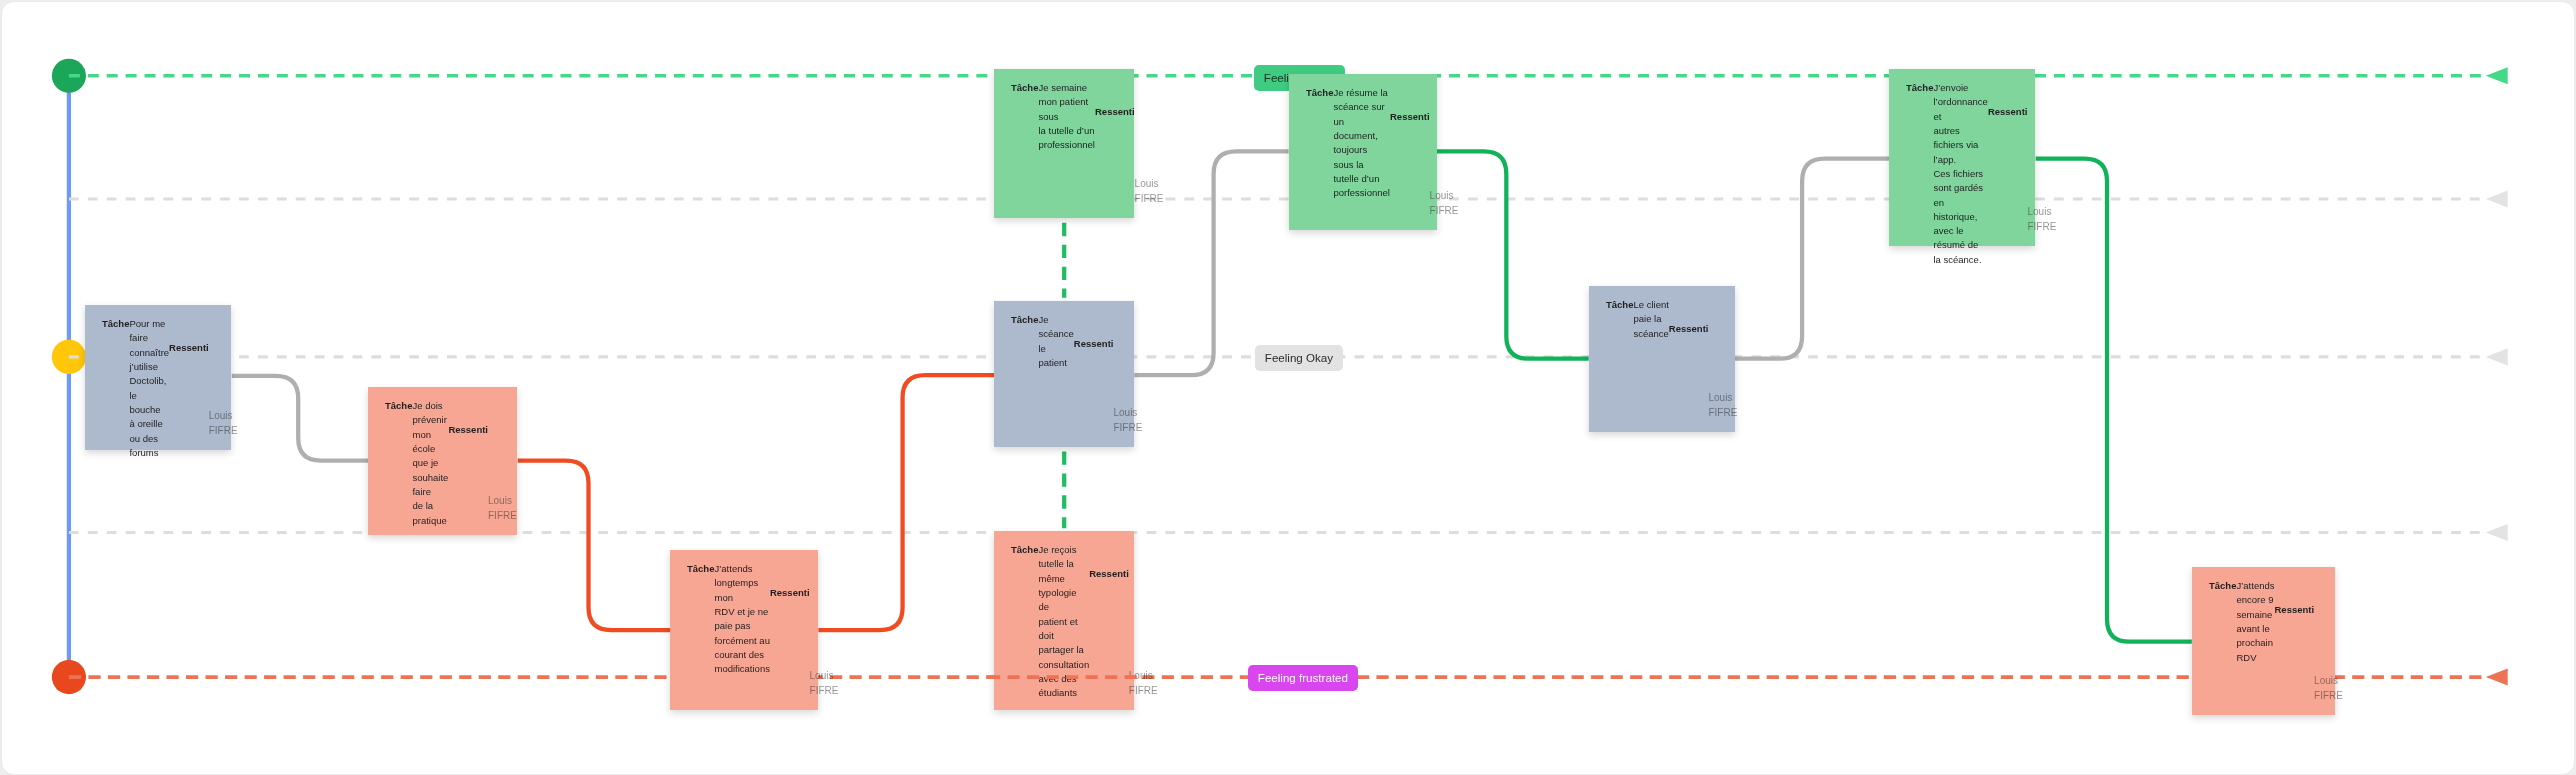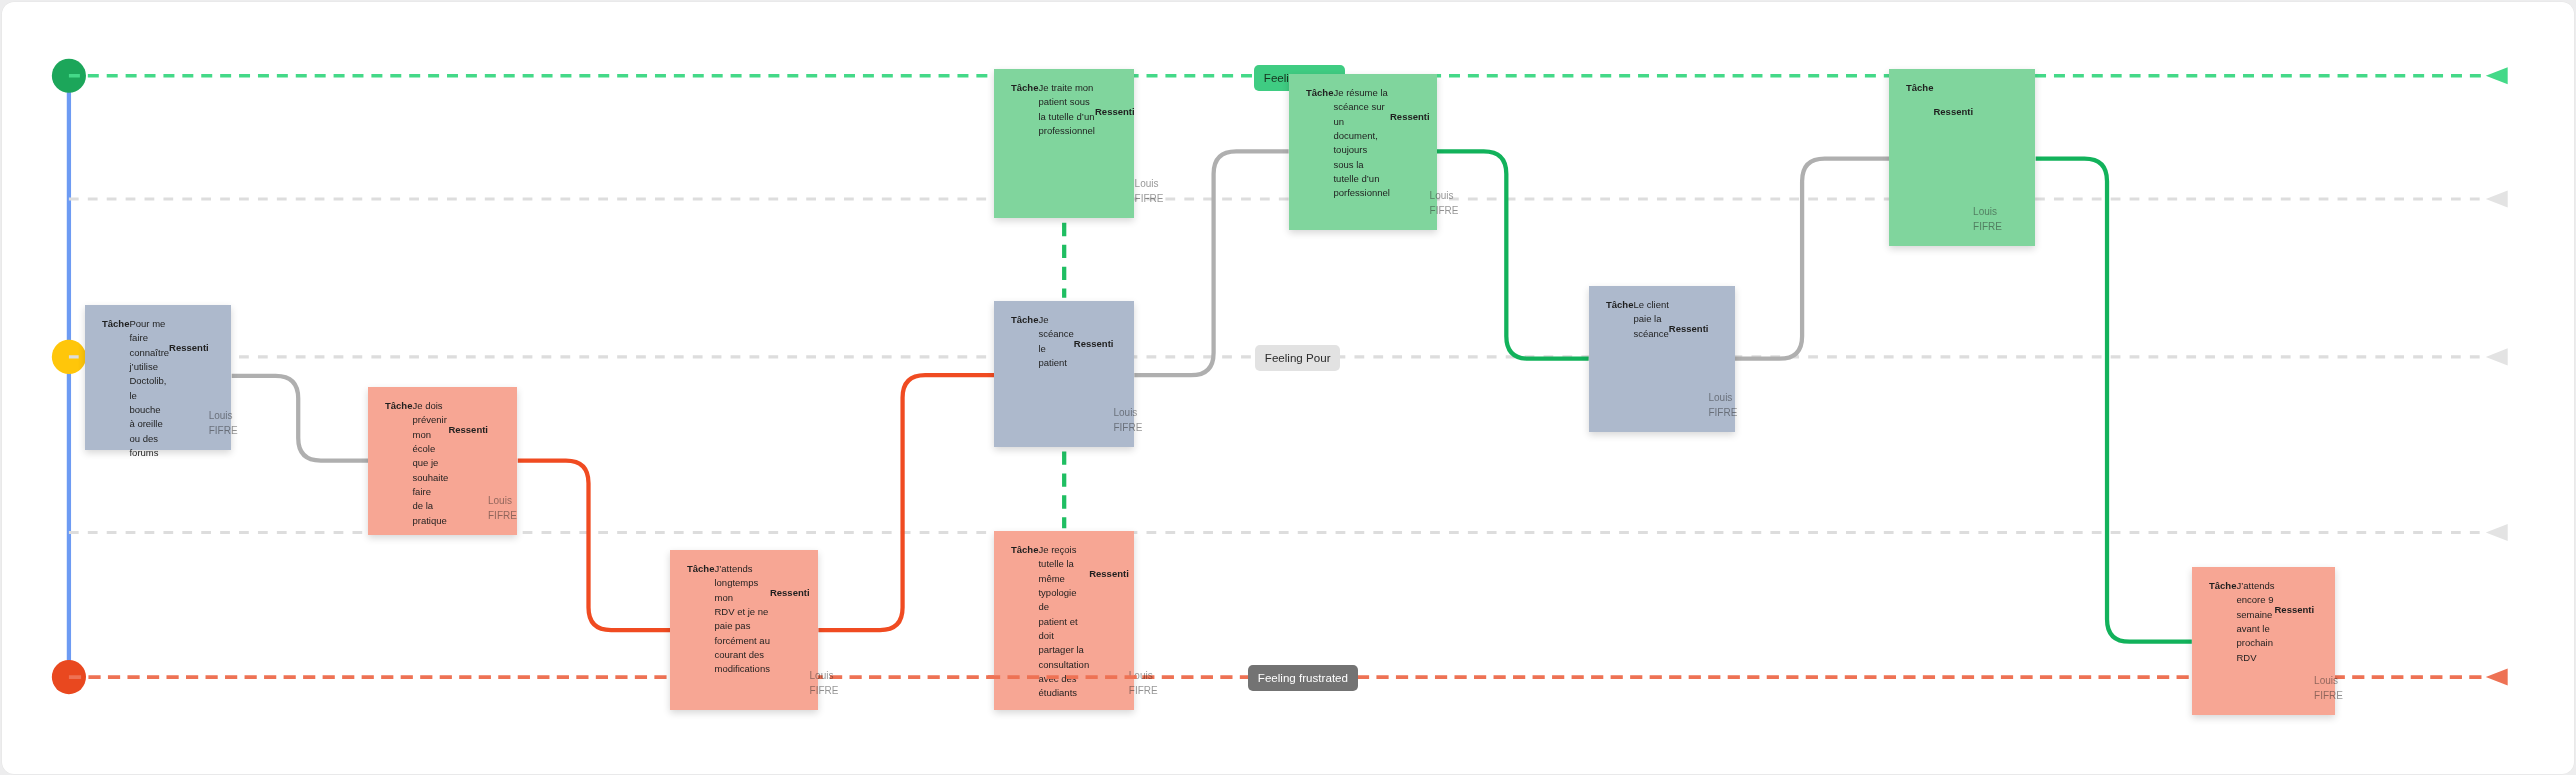--- a/index.html
+++ b/index.html
@@ -35,21 +35,21 @@
   .note-author{margin-top:auto;font-size:10px;color:rgba(30,30,30,.48);}
 
   .tag{
     position:absolute;z-index:5;
     height:25.6px;line-height:25.6px;
     border-radius:4.9px;padding:0 9.8px;
     font-size:11.6px;white-space:nowrap;
   }
   .tag.greenbg{background:#3FCC82;color:#17321F;width:91px;overflow:hidden;box-sizing:border-box;}
   .tag.graybg{background:#E2E2E2;color:#2B2B2B;}
-  .tag.redbg{background:#737373;color:#FFFFFF;}
+  .tag.redbg{background:#d946ef;color:#FFFFFF;}
 </style>
 </head>
 <body>
 
 <div class="board"></div>
 
 <svg class="layer" width="2576" height="776" viewBox="0 0 4224 1272">
 
   <line x1="113" y1="124" x2="113" y2="1110" stroke="#6D9BF3" stroke-width="7"></line>
 
@@ -88,21 +88,21 @@
     <path d="M 3338 260 H 3418 Q 3455 260 3455 297 V 1015 Q 3455 1052 3492 1052 H 3594" stroke="#12B25B"></path>
   </g>
 
   <g stroke="#1FBE62" stroke-width="7" stroke-dasharray="22 14">
     <line x1="1745" y1="365" x2="1745" y2="488"></line>
     <line x1="1745" y1="740" x2="1745" y2="866"></line>
   </g>
 </svg>
 
 <div class="tag greenbg" style="left:1254px;top:65px;">Feeling</div>
-<div class="tag graybg" style="left:1255px;top:345px;">Feeling Pour</div>
+<div class="tag graybg" style="left:1255px;top:345px;">Feeling Okay</div>
 <div class="tag redbg" style="left:1248px;top:665px;">Feeling frustrated</div>
 
 <div class="sticky gray" style="left:85px;top:305px;width:146px;height:145px;">
   <div class="note-title">Tâche</div>
   <div class="note-text">Pour me faire connaître
 j’utilise Doctolib, le bouche
 à oreille ou des forums</div>
   <div class="note-feeling">Ressenti</div>
   <div class="note-author">Louis FIFRE</div>
 </div>
@@ -121,21 +121,21 @@
   <div class="note-text">J’attends longtemps mon
 RDV et je ne paie pas
 forcément au courant des
 modifications</div>
   <div class="note-feeling">Ressenti</div>
   <div class="note-author">Louis FIFRE</div>
 </div>
 
 <div class="sticky green" style="left:994px;top:69px;width:140px;height:149px;">
   <div class="note-title">Tâche</div>
-  <div class="note-text">Je traite mon patient sous
+  <div class="note-text">Je semaine mon patient sous
 la tutelle d’un
 professionnel</div>
   <div class="note-feeling">Ressenti</div>
   <div class="note-author">Louis FIFRE</div>
 </div>
 
 <div class="sticky gray" style="left:994px;top:301px;width:140px;height:146px;">
   <div class="note-title">Tâche</div>
   <div class="note-text">Je scéance le patient</div>
   <div class="note-feeling">Ressenti</div>
@@ -165,20 +165,25 @@
 
 <div class="sticky gray" style="left:1589px;top:286px;width:146px;height:146px;">
   <div class="note-title">Tâche</div>
   <div class="note-text">Le client paie la scéance</div>
   <div class="note-feeling">Ressenti</div>
   <div class="note-author">Louis FIFRE</div>
 </div>
 
 <div class="sticky green" style="left:1889px;top:69px;width:146px;height:177px;">
   <div class="note-title">Tâche</div>
+  <div class="note-text">J’envoie l’ordonnance et
+autres fichiers via l’app.
+Ces fichiers sont gardés
+en historique, avec le
+résumé de la scéance.</div>
   <div class="note-feeling">Ressenti</div>
   <div class="note-author">Louis FIFRE</div>
 </div>
 
 <div class="sticky salmon" style="left:2192px;top:567px;width:143px;height:148px;">
   <div class="note-title">Tâche</div>
   <div class="note-text">J’attends encore 9
 semaine avant le prochain
 RDV</div>
   <div class="note-feeling">Ressenti</div>

